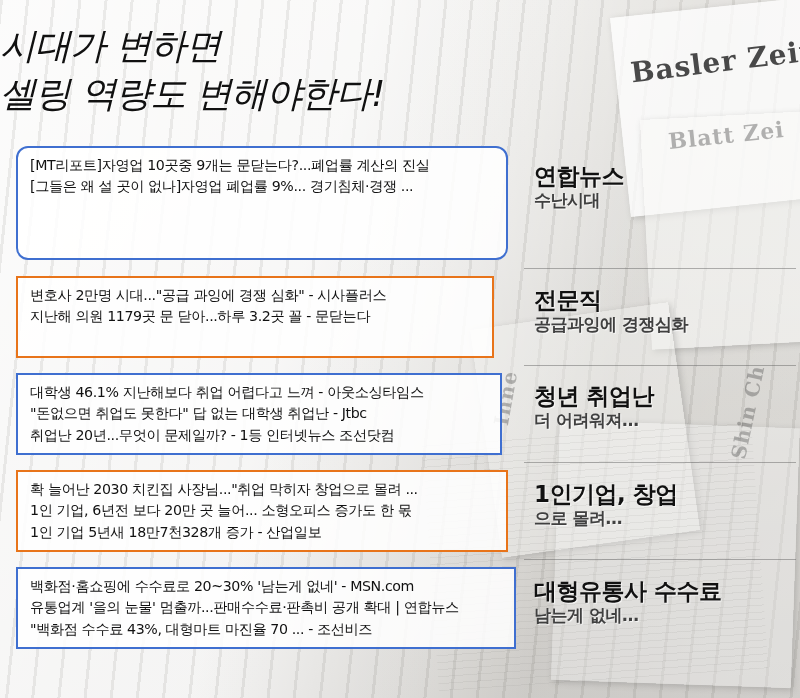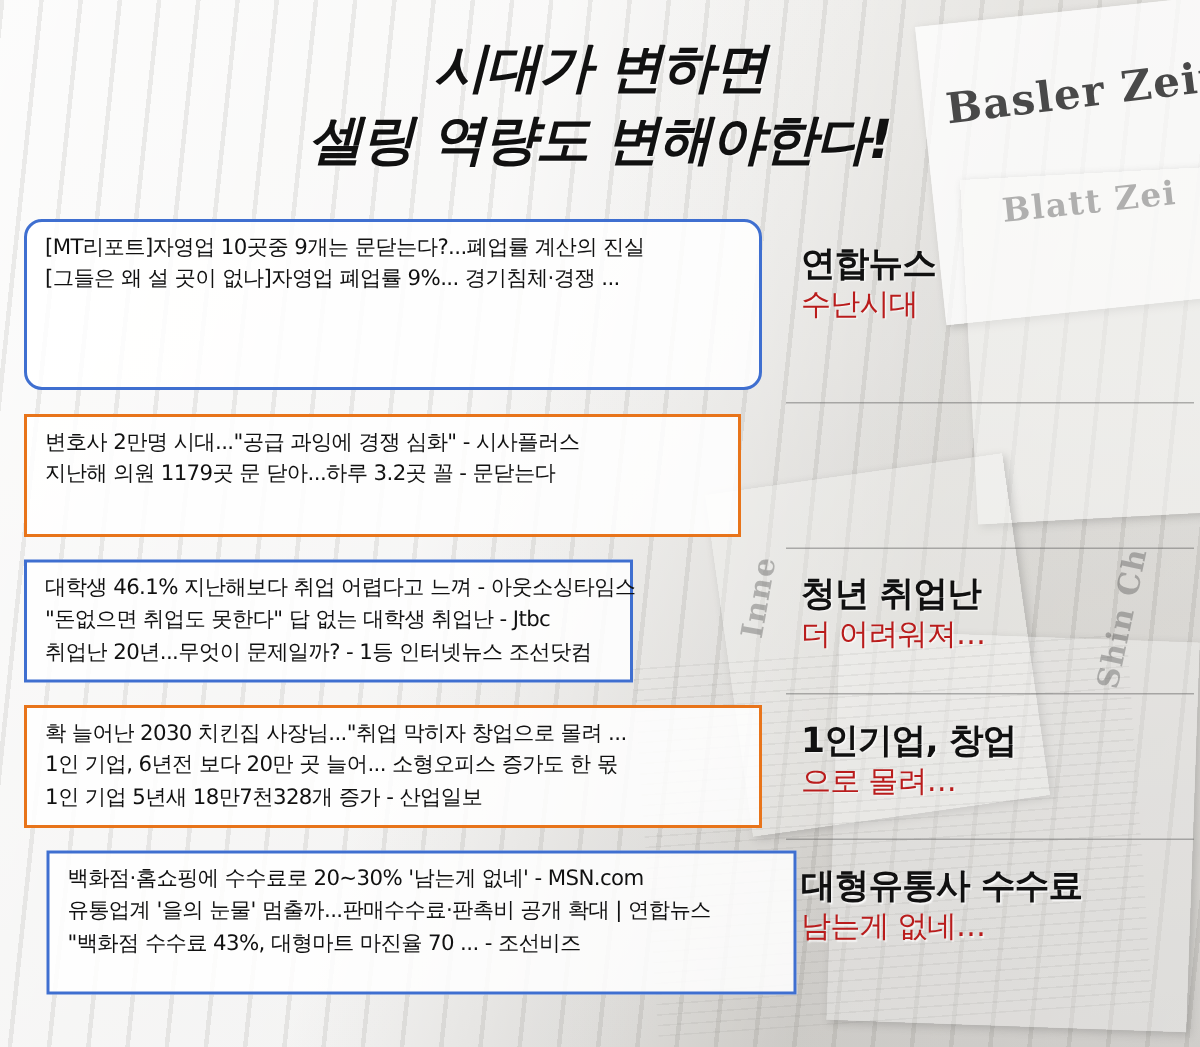--- a/index.html
+++ b/index.html
@@ -83,24 +83,24 @@
     position: absolute;
     left: 0; top: 0;
     width: 800px;
     height: 136px;
   }
   .title-text {
     position: absolute;
     left: 0;
     top: 22px;
     width: 800px;
-    text-align: center;
+    text-align: left;
     color: #111111;
     font-size: 36px;
-    font-weight: bold;
+    font-weight: normal;
     line-height: 1.32;
     font-style: italic;
     letter-spacing: -1px;
     text-shadow: 1px 1px 0 rgba(255,255,255,0.6);
   }
   .title-line { display: block; }
 
   
   .content {
     position: absolute;
@@ -137,23 +137,23 @@
   }
   .summary-main {
     color: #111111;
     font-size: 23px;
     font-weight: bold;
     line-height: 1.22;
     letter-spacing: -0.5px;
     text-shadow: 1px 1px 1px rgba(255,255,255,0.8);
   }
   .summary-sub {
-    color: #b91c1c;
-    font-size: 20px;
-    font-weight: normal;
+    color: #404040;
+    font-size: 17px;
+    font-weight: bold;
     line-height: 1.25;
     letter-spacing: -0.5px;
     text-shadow: 1px 1px 1px rgba(255,255,255,0.8);
   }
   .divider {
     position: absolute;
     left: 524px;
     width: 272px;
     height: 1px;
     background: rgba(90,90,90,0.45);
@@ -192,23 +192,27 @@
     <div class="summary-box" style="top:22px;">
       <div class="summary-main">연합뉴스</div>
       <div class="summary-sub">수난시대</div>
     </div>
     <div class="divider" style="top:128px;"></div>
 
     <div class="headline-box orange" style="top:136px; width:478px; height:82px;">
       <div class="headline-line">변호사 2만명 시대..."공급 과잉에 경쟁 심화" - 시사플러스</div>
       <div class="headline-line">지난해 의원 1179곳 문 닫아...하루 3.2곳 꼴 - 문닫는다</div>
     </div>
+    <div class="summary-box" style="top:146px;">
+      <div class="summary-main">전문직</div>
+      <div class="summary-sub">공급과잉에 경쟁심화</div>
+    </div>
     <div class="divider" style="top:225px;"></div>
 
-    <div class="headline-box" style="top:233px; width:406px; height:82px;">
+    <div class="headline-box" style="top:233px; width:486px; height:82px;">
       <div class="headline-line">대학생 46.1% 지난해보다 취업 어렵다고 느껴 - 아웃소싱타임스</div>
       <div class="headline-line">"돈없으면 취업도 못한다" 답 없는 대학생 취업난 - Jtbc</div>
       <div class="headline-line">취업난 20년...무엇이 문제일까? - 1등 인터넷뉴스 조선닷컴</div>
     </div>
     <div class="summary-box" style="top:242px;">
       <div class="summary-main">청년 취업난</div>
       <div class="summary-sub">더 어려워져…</div>
     </div>
     <div class="divider" style="top:322px;"></div>
 
@@ -216,21 +220,21 @@
       <div class="headline-line">확 늘어난 2030 치킨집 사장님..."취업 막히자 창업으로 몰려 ...</div>
       <div class="headline-line">1인 기업, 6년전 보다 20만 곳 늘어... 소형오피스 증가도 한 몫</div>
       <div class="headline-line">1인 기업 5년새 18만7천328개 증가 - 산업일보</div>
     </div>
     <div class="summary-box" style="top:340px;">
       <div class="summary-main">1인기업, 창업</div>
       <div class="summary-sub">으로 몰려…</div>
     </div>
     <div class="divider" style="top:419px;"></div>
 
-    <div class="headline-box" style="top:427px; width:500px; height:96px;margin-left:15px;">
+    <div class="headline-box" style="top:427px; width:500px; height:82px;">
       <div class="headline-line">백화점·홈쇼핑에 수수료로 20~30% '남는게 없네' - MSN.com</div>
       <div class="headline-line">유통업계 '을의 눈물' 멈출까...판매수수료·판촉비 공개 확대 | 연합뉴스</div>
       <div class="headline-line">"백화점 수수료 43%, 대형마트 마진율 70 ... - 조선비즈</div>
     </div>
     <div class="summary-box" style="top:437px;">
       <div class="summary-main">대형유통사 수수료</div>
       <div class="summary-sub">남는게 없네…</div>
     </div>
 
   </div>

